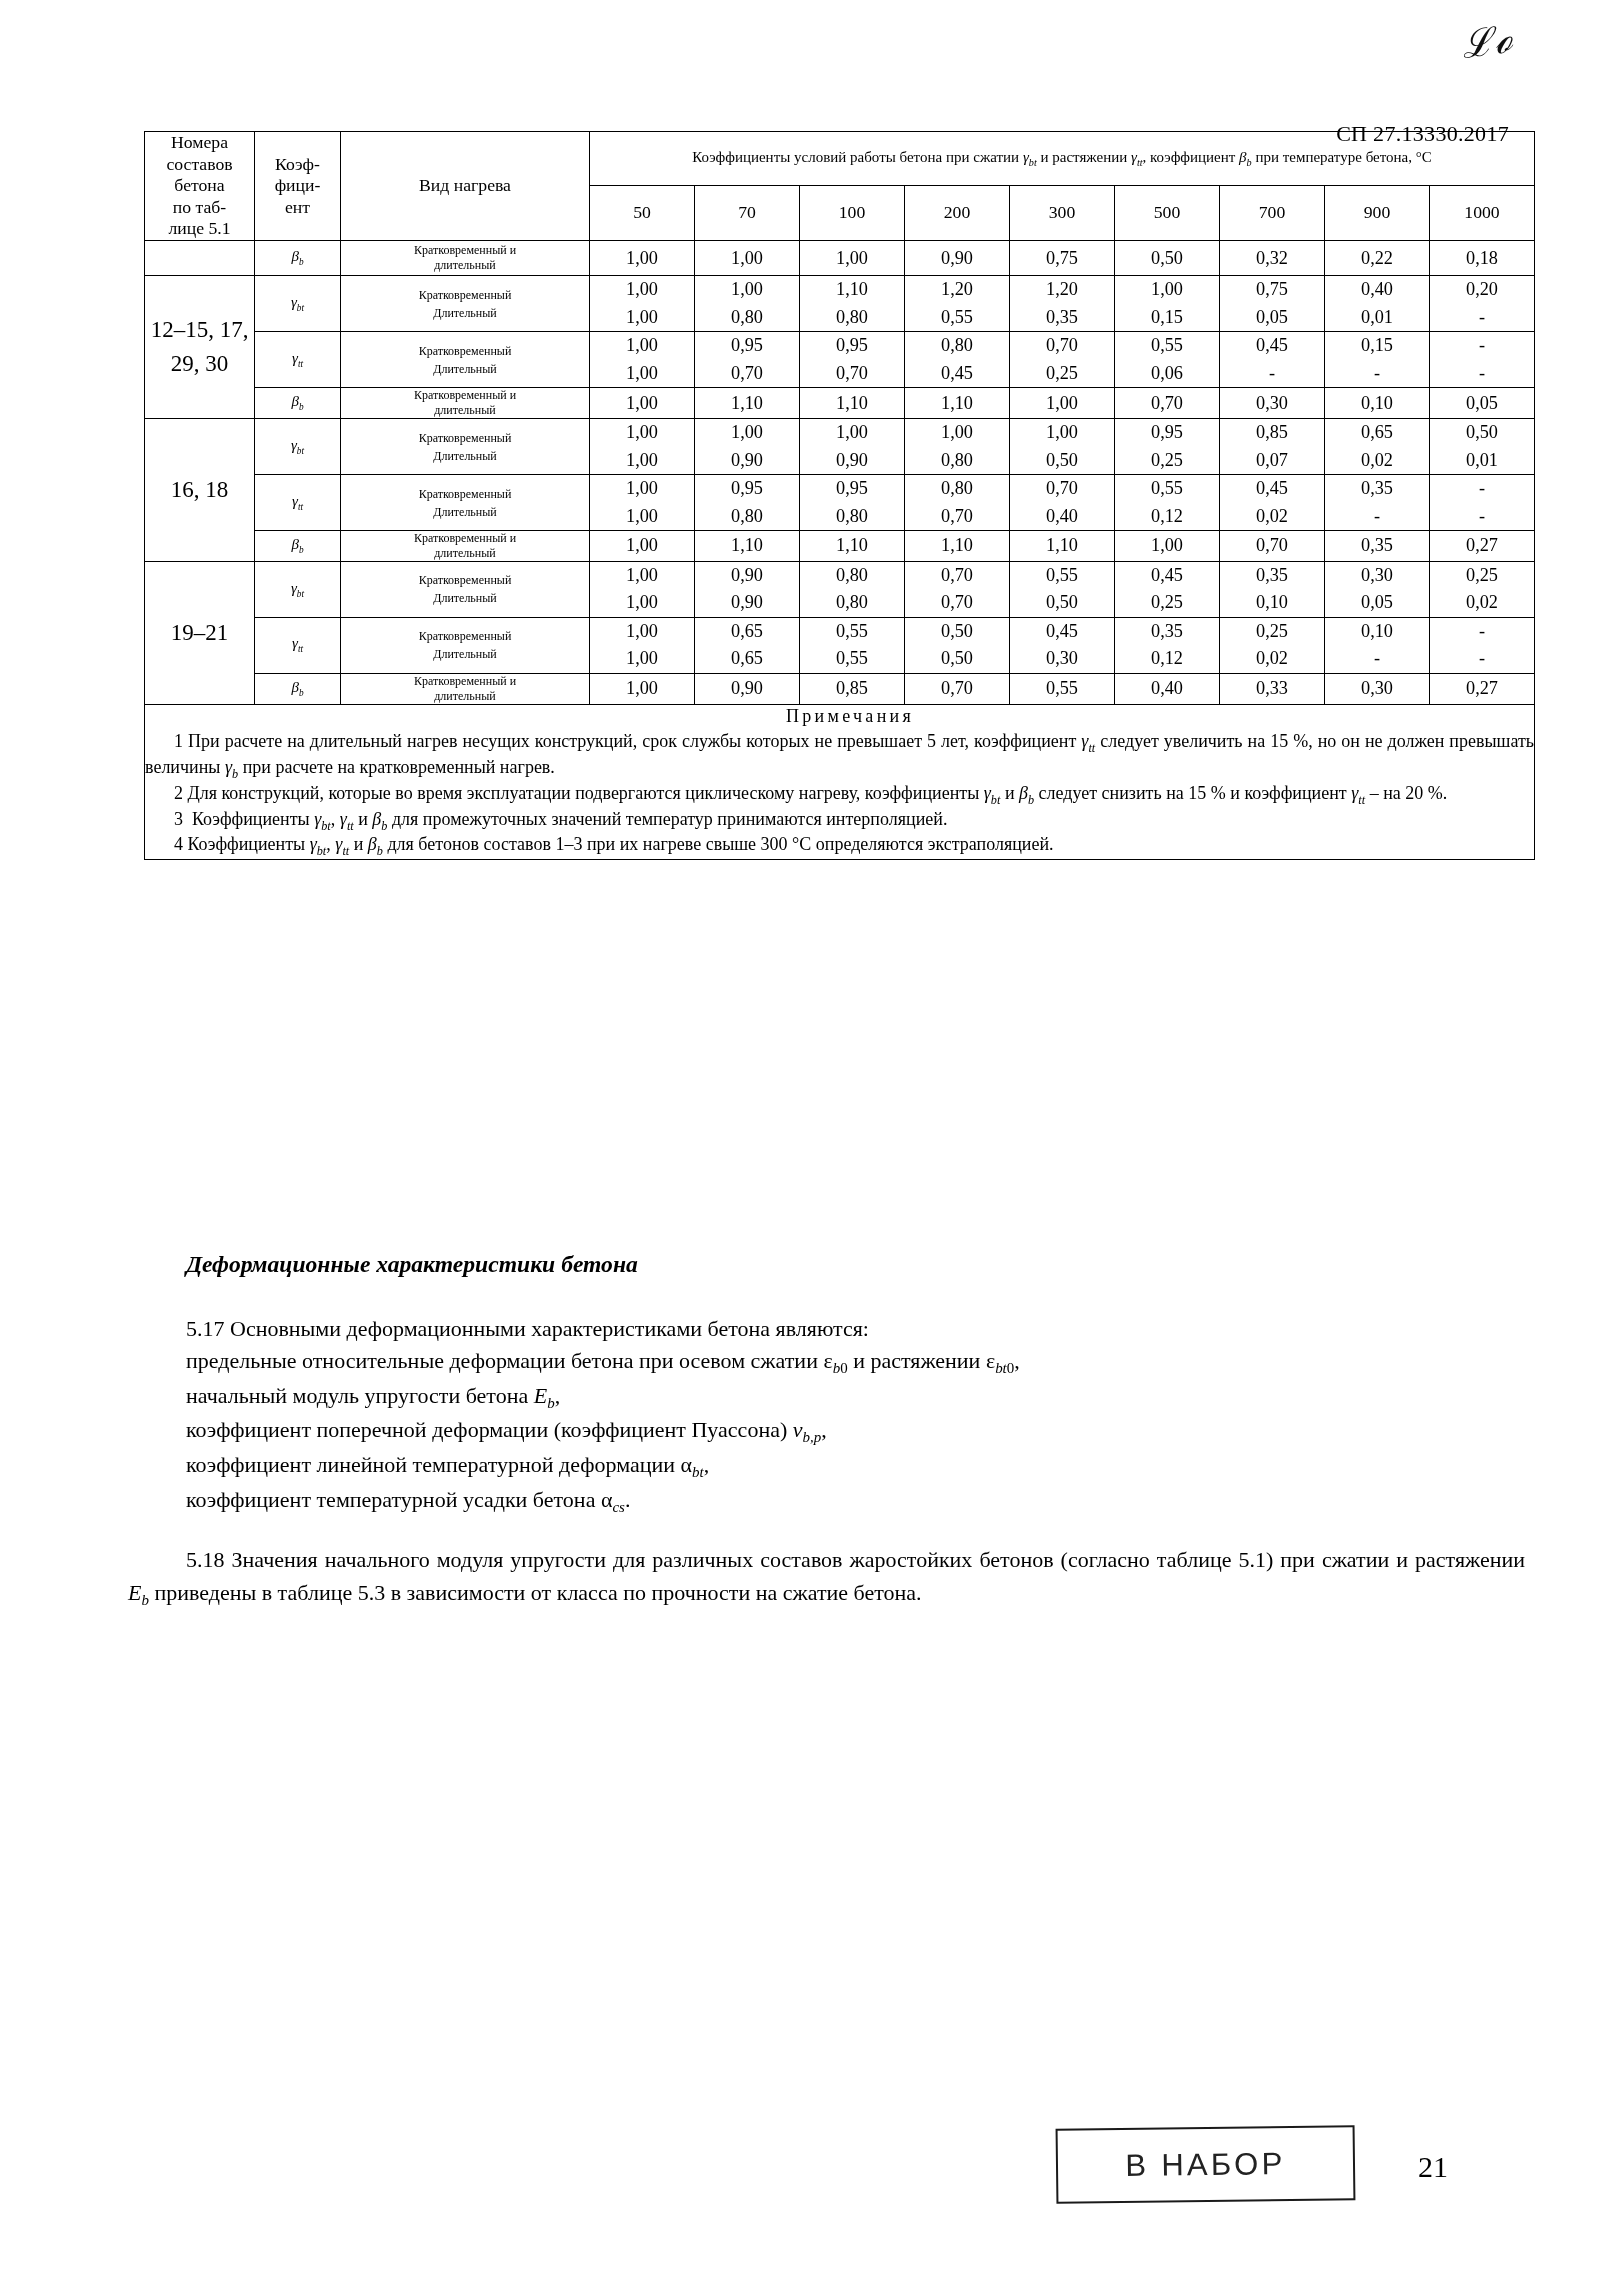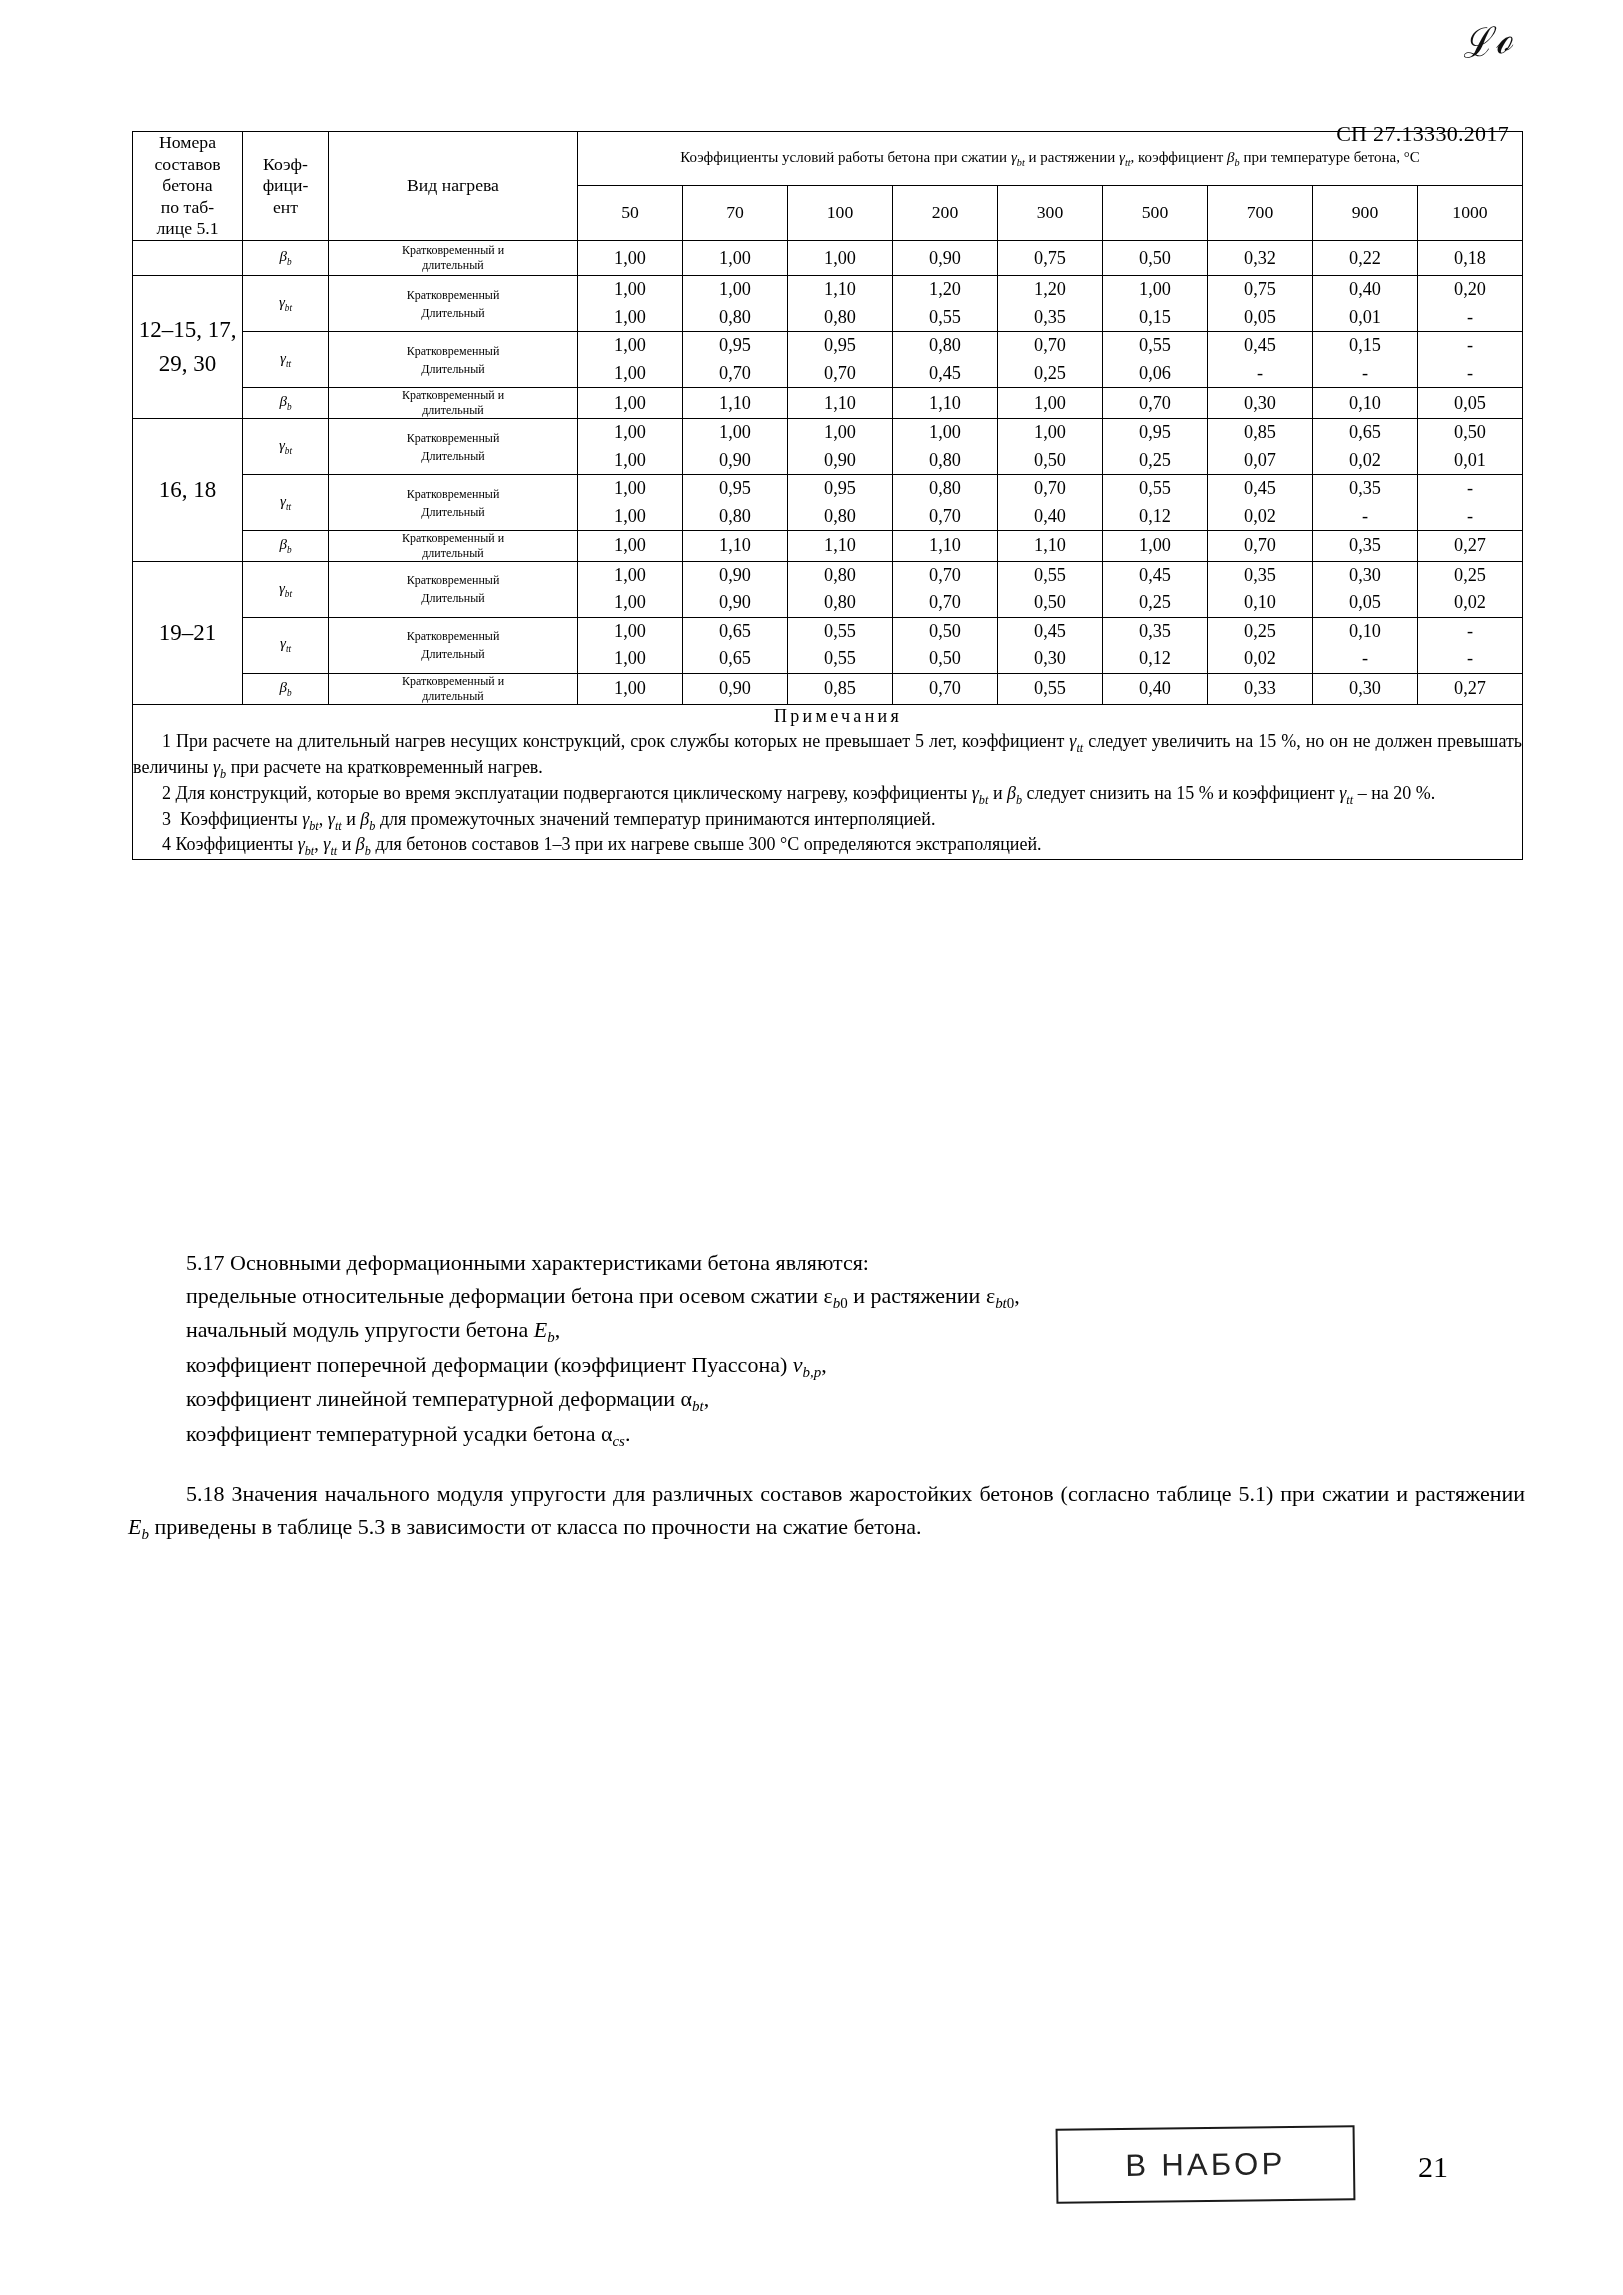--- a/index.html
+++ b/index.html
@@ -42,21 +42,21 @@
     font-size: 38px;
     transform: rotate(-8deg);
     color: #111;
     white-space: nowrap;
   }
 
   
   .tbl-wrap {
     position: absolute;
     top: 131px;
-    left: 132px;
+    left: 144px;
     width: 1190px;
   }
   table.t51 {
     border-collapse: collapse;
     width: 100%;
     table-layout: fixed;
     font-size: 17.7px;
     line-height: 1.16;
   }
   table.t51 td, table.t51 th {
@@ -578,20 +578,21 @@
             <p class="note-p">
               4 Коэффициенты <i>γ<sub>bt</sub></i>, <i>γ<sub>tt</sub></i> и <i>β<sub>b</sub></i> для бетонов составов 1–3 при их нагреве свыше 300 °С определяются экстраполяцией.
             </p>
           </td>
         </tr>
       </tfoot>
     </table>
   </div>
 
   <div class="body-text">
+    <div class="sec-head">Деформационные характеристики бетона</div>
     <p class="para">5.17  Основными деформационными характеристиками бетона являются:</p>
     <p class="para">предельные относительные деформации бетона при осевом сжатии ε<sub><i>b</i>0</sub> и растяжении ε<sub><i>bt</i>0</sub>,</p>
     <p class="para">начальный модуль упругости бетона <i>E<sub>b</sub></i>,</p>
     <p class="para">коэффициент поперечной деформации (коэффициент Пуассона) <i>v</i><sub><i>b,p</i></sub>,</p>
     <p class="para">коэффициент линейной температурной деформации α<sub><i>bt</i></sub>,</p>
     <p class="para">коэффициент температурной усадки бетона α<sub><i>cs</i></sub>.</p>
     <p class="para p518">5.18 Значения начального модуля упругости для различных составов жаростойких бетонов (согласно таблице 5.1) при сжатии и растяжении <i>E<sub>b</sub></i> приведены в таблице 5.3 в зависимости от класса по прочности на сжатие бетона.</p>
   </div>
 
   <div class="stamp">

